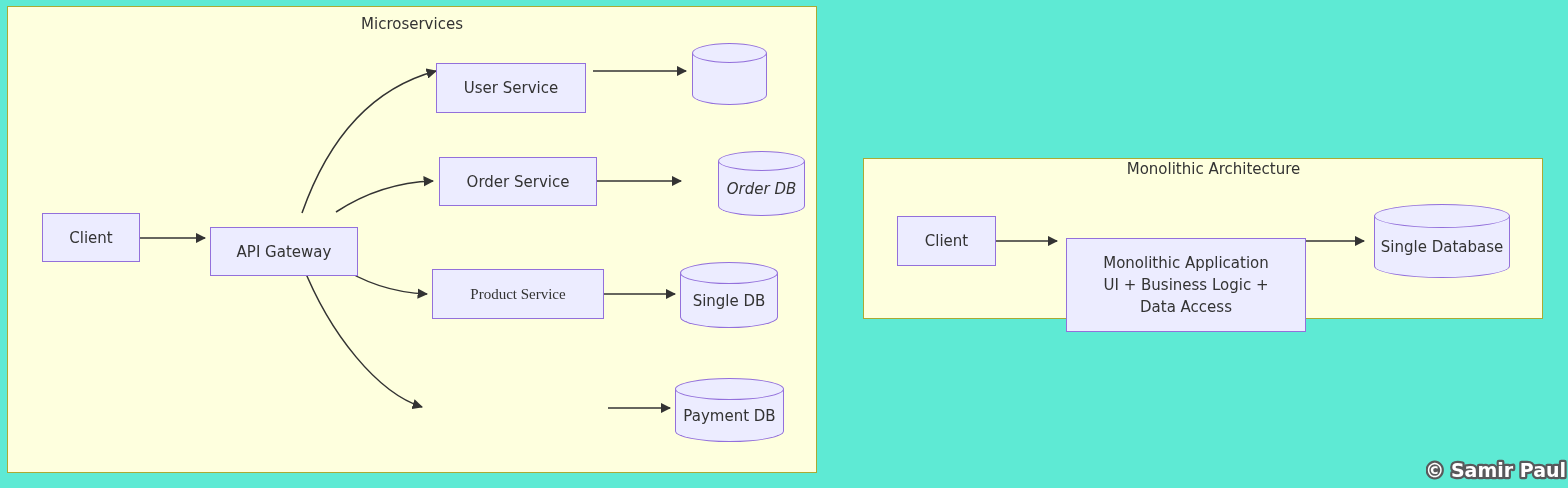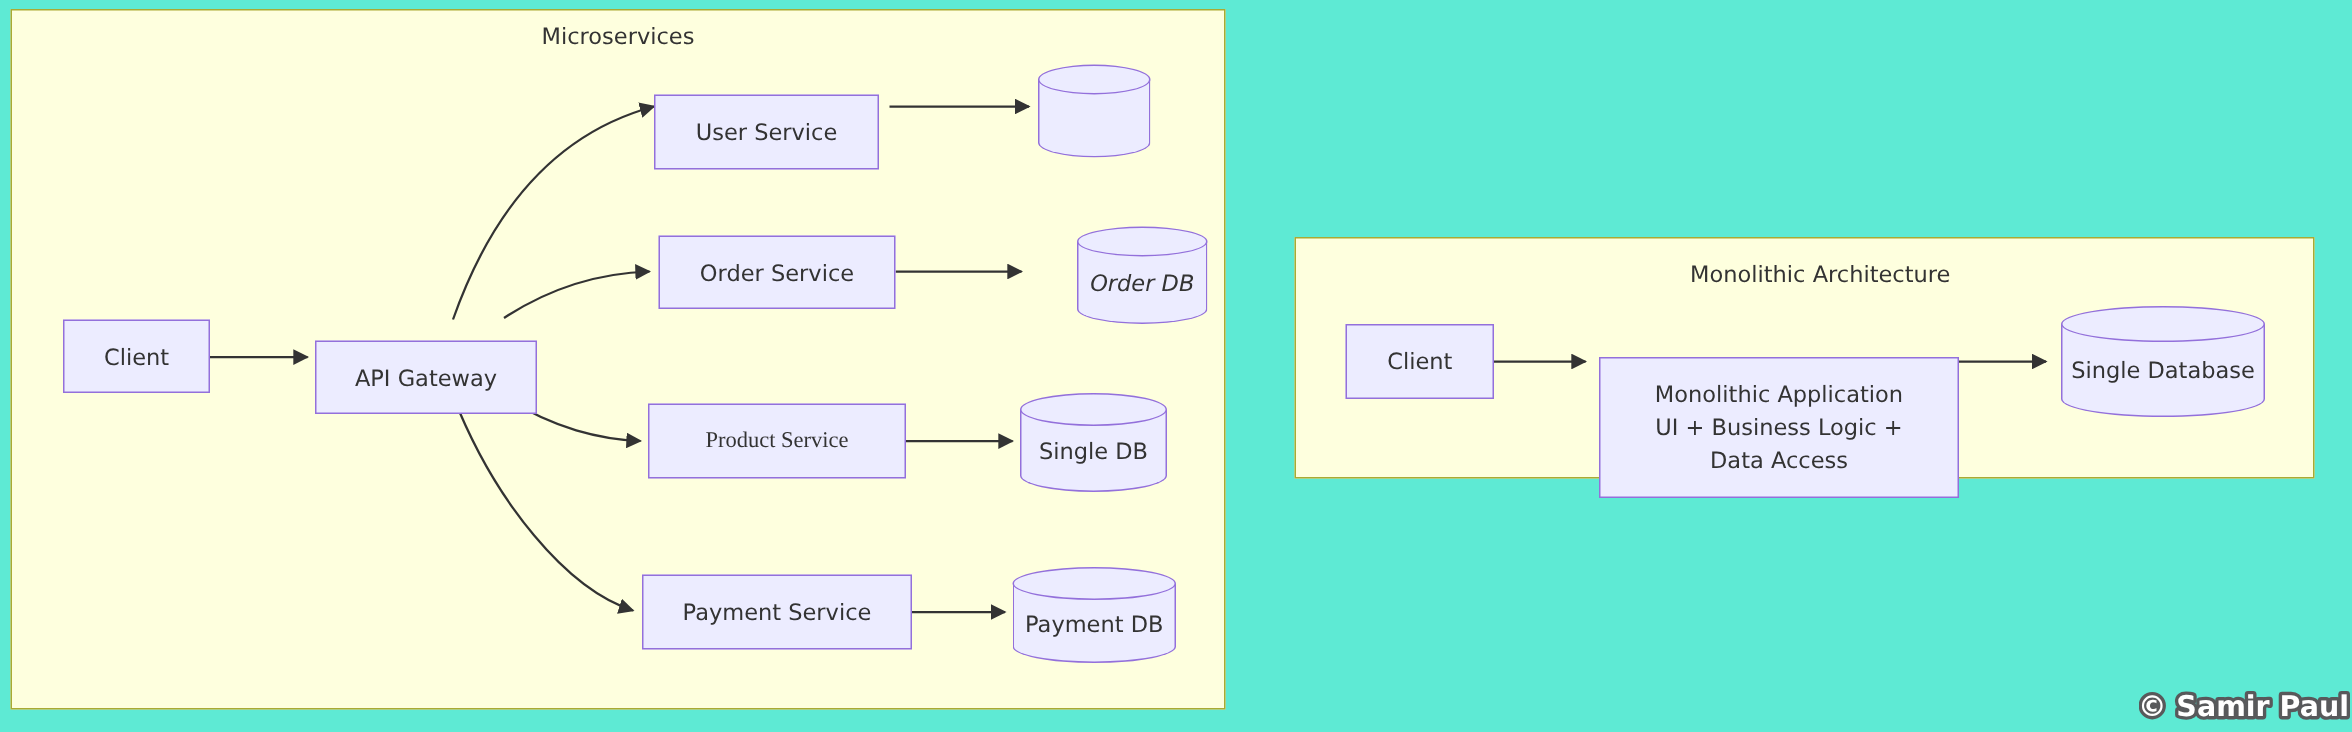--- a/index.html
+++ b/index.html
@@ -107,21 +107,21 @@
 
 <div class="stage">
 
   <section class="cluster" style="left:7px; top:6px; width:810px; height:467px;">
     <div class="cluster-title" style="top:7px;">
       <div>Microservices</div>
     </div>
   </section>
 
   <section class="cluster" style="left:863px; top:158px; width:680px; height:161px;">
-    <div class="cluster-title" style="top:14px;padding-left:21px;">Monolithic Architecture</div>
+    <div class="cluster-title" style="top:0;padding-left:21px;">Monolithic Architecture</div>
   </section>
 
   <svg class="edges" width="1568" height="488" viewBox="0 0 1568 488">
     <defs>
       <marker id="arrow" viewBox="0 0 10 10" refX="9" refY="5" markerWidth="7" markerHeight="7" orient="auto-start-reverse">
         <path d="M0,0 L10,5 L0,10 z" fill="#333333"></path>
       </marker>
     </defs>
     <g fill="none" stroke="#333333" stroke-width="1.5">
       <path d="M140,238 H205" marker-end="url(#arrow)"></path>
@@ -151,23 +151,20 @@
   </div>
 
   <div class="node" style="left:439px; top:157px; width:158px; height:49px;">
     <span>Order Service</span>
   </div>
 
   <div class="node" style="left:432px; top:269px; width:172px; height:50px;font-family:Liberation Serif, serif;">
     <span>Product Service</span>
   </div>
 
-  <div class="node" style="left:428px; top:383px; width:180px; height:50px;">
-    <span>Payment Service</span>
-  </div>
 
   <div class="cylinder" style="left:692px; top:43px; width:75px; height:62px; --ry:10px;">
     <div class="cyl-top"></div>
     <div class="cyl-body"></div>
   </div>
 
   <div class="cylinder" style="left:718px; top:151px; width:87px; height:65px;font-style:italic; --ry:10px;">
     <div class="cyl-top"></div>
     <div class="cyl-body"></div>
     <div class="cyl-label">Order DB</div>

